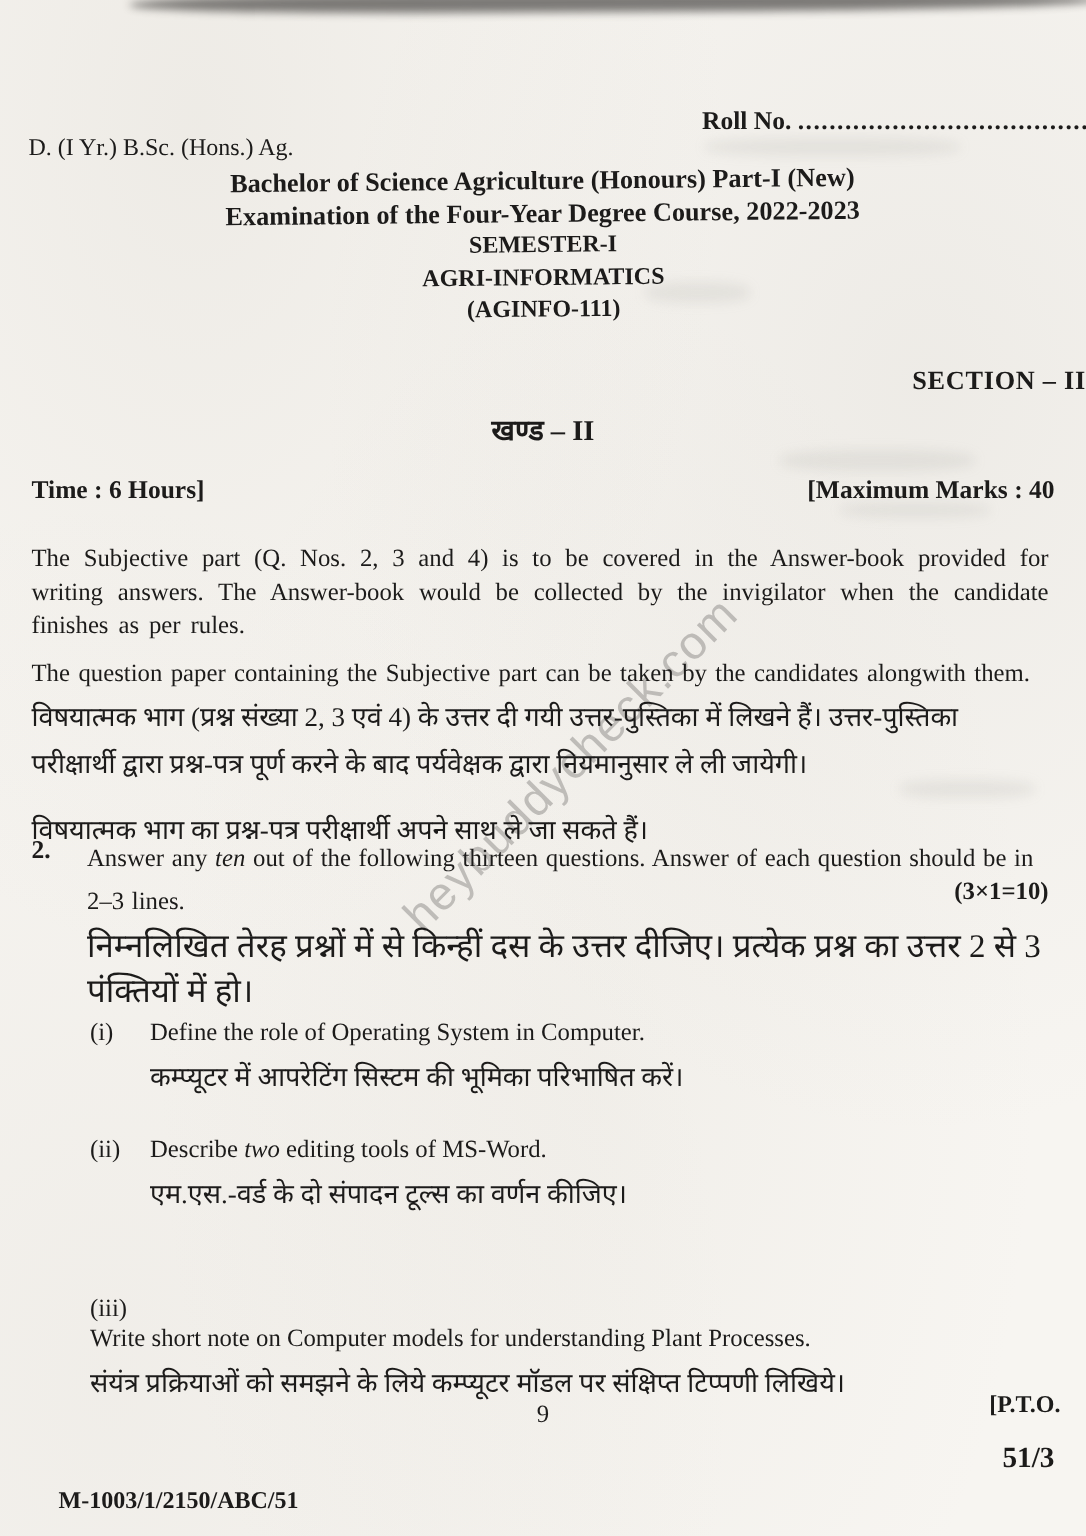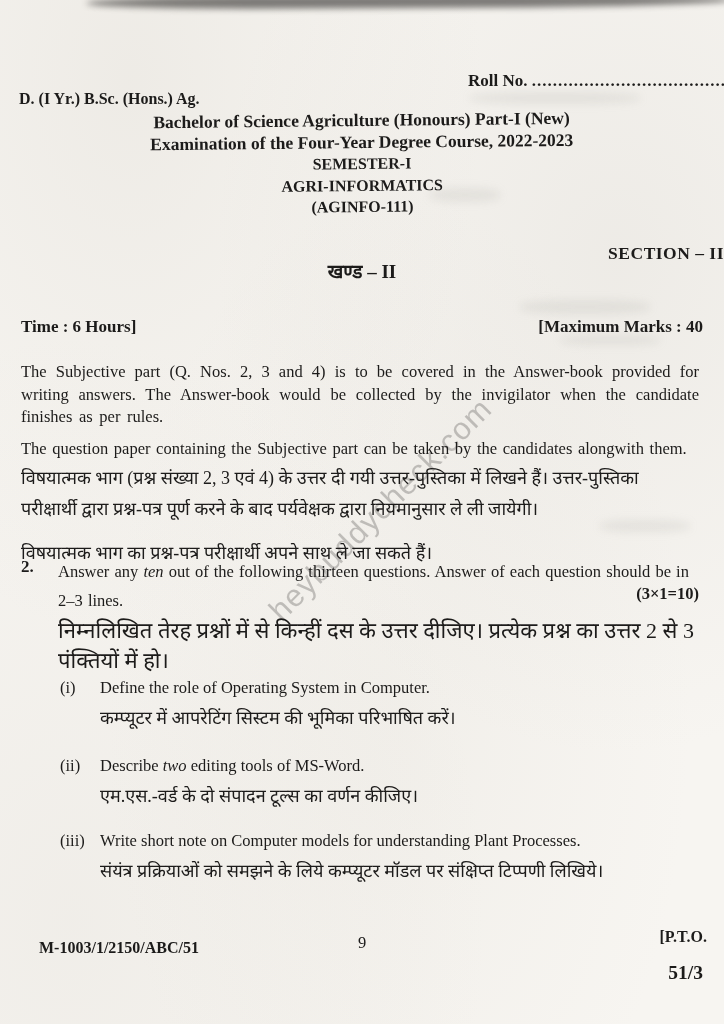--- a/index.html
+++ b/index.html
@@ -33,53 +33,53 @@
     position:absolute;left:198px;top:492px;width:364px;height:34px;
     transform:rotate(-45deg);
     font-family:"Liberation Sans","DejaVu Sans",sans-serif;
     font-size:31px;color:rgba(118,116,114,.42);
     letter-spacing:1px;text-align:center;white-space:nowrap;
     font-weight:400;
   }
 
   .roll{position:absolute;top:71px;left:468px;font-weight:bold;font-size:17px;white-space:nowrap;}
   .roll .dots{letter-spacing:1px;font-weight:bold;}
-  .course{position:absolute;top:90px;left:19px;font-weight:bold;font-size:16px;}
+  .course{position:absolute;top:90px;left:19px;font-weight:normal;font-size:16px;}
 
   .title-block{position:absolute;top:109px;left:0;width:100%;text-align:center;transform:rotate(-.6deg);}
   .title-block div{font-weight:bold;}
   .t1,.t2{font-size:17.5px;line-height:22px;}
   .t3,.t4,.t5{font-size:16px;line-height:21.5px;}
 
   .section-en{position:absolute;top:243px;left:0;width:100%;text-align:right;font-weight:bold;font-size:17.5px;letter-spacing:.5px;}
-  .section-hi{position:absolute;top:258px;left:0;width:100%;text-align:center;font-weight:bold;font-size:19px;}
+  .section-hi{position:absolute;top:273px;left:0;width:100%;text-align:center;font-weight:bold;font-size:19px;}
 
   .time-row{position:absolute;top:317px;left:21px;right:21px;display:flex;justify-content:space-between;font-weight:bold;font-size:17px;}
 
   .instructions{position:absolute;top:361px;left:21px;width:678px;}
   .en-p{font-size:16.5px;line-height:22.5px;text-align:justify;word-spacing:2.5px;margin:0;}
   .en-p2{margin-top:9px;text-align:left;word-spacing:1.5px;}
   .hi-p{font-size:18px;line-height:31px;margin:3px 0 0 0;text-align:left;}
   .hi-p2{margin-top:13px;}
 
   .q2{position:absolute;top:557px;left:21px;width:678px;display:flex;}
   .q2-num{width:37px;font-weight:bold;font-size:17px;flex:none;}
   .q2-body{flex:1;position:relative;}
   .q2-en{font-size:16.5px;line-height:29px;word-spacing:1px;margin:0;padding-right:0;}
   .q2-marks{position:absolute;right:0;top:27px;font-weight:bold;font-size:16.5px;}
   .q2-hi{font-size:22px;line-height:30px;margin:1px 0 0 0;}
   .em{font-style:italic;}
 
   .subq{position:absolute;left:60px;width:626px;display:flex;}
-  .s1{top:678px;} .s2{top:756px;} .s3{top:831px;}
+  .s1{top:678px;} .s2{top:756px;} .s3{top:862px;flex-direction:column;}
   .subq-num{width:40px;flex:none;font-size:16.5px;}
   .subq-en{font-size:16.5px;margin:0;}
   .subq-hi{font-size:18px;margin:7px 0 0 0;}
 
-  .footer-code{position:absolute;top:939px;left:39px;font-weight:bold;font-size:16px;}
+  .footer-code{position:absolute;top:992px;left:39px;font-weight:bold;font-size:16px;}
   .footer-page{position:absolute;top:933px;left:0;width:100%;text-align:center;font-size:16.5px;}
   .footer-pto{position:absolute;top:928px;right:17px;font-weight:bold;font-size:16px;}
   .footer-set{position:absolute;top:950px;right:21px;font-weight:bold;font-size:19.5px;margin-top:12px;}
 </style>
 </head>
 <body>
 
 <div class="page">
 
   <div class="smudge-top"></div>

